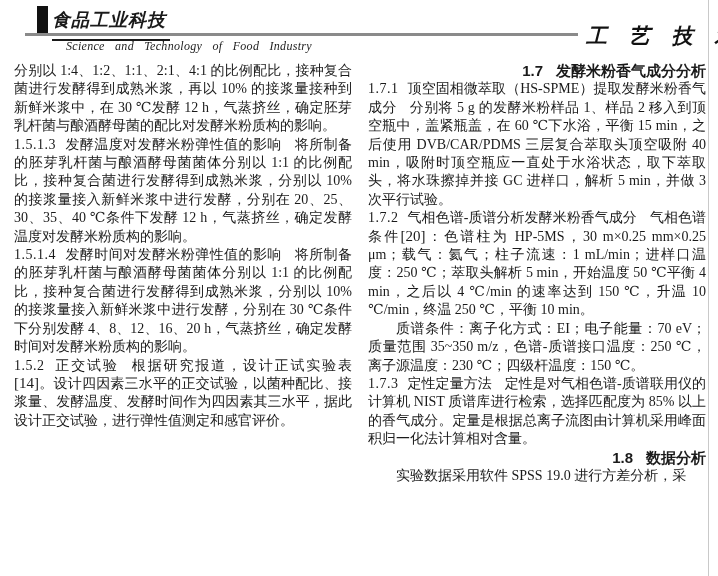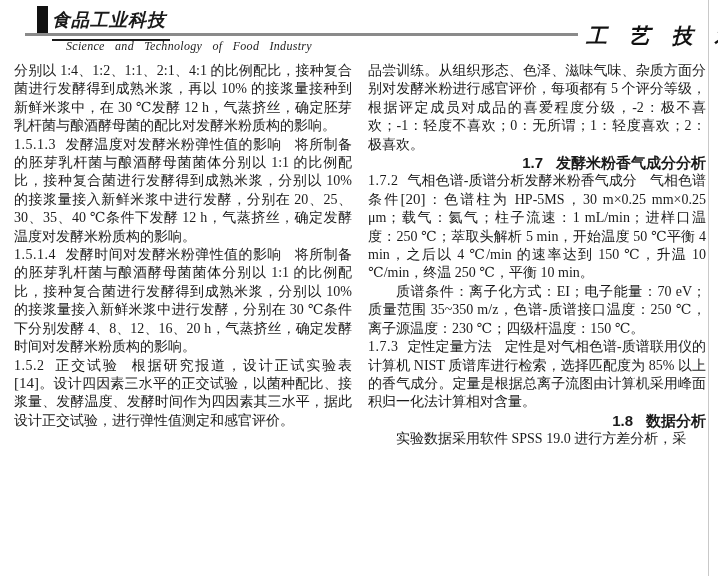--- a/index.html
+++ b/index.html
@@ -89,24 +89,24 @@
 
 
       <p class="para"><span class="pnum">1.5.1.3</span><span class="ptitle">发酵温度对发酵米粉弹性值的影响</span><span>将所制备的胚芽乳杆菌与酿酒酵母菌菌体分别以 1:1 的比例配比，接种复合菌进行发酵得到成熟米浆，分别以 10% 的接浆量接入新鲜米浆中进行发酵，分别在 20、25、30、35、40 ℃条件下发酵 12 h，气蒸挤丝，确定发酵温度对发酵米粉质构的影响。</span></p>
 
       <p class="para"><span class="pnum">1.5.1.4</span><span class="ptitle">发酵时间对发酵米粉弹性值的影响</span><span>将所制备的胚芽乳杆菌与酿酒酵母菌菌体分别以 1:1 的比例配比，接种复合菌进行发酵得到成熟米浆，分别以 10% 的接浆量接入新鲜米浆中进行发酵，分别在 30 ℃条件下分别发酵 4、8、12、16、20 h，气蒸挤丝，确定发酵时间对发酵米粉质构的影响。</span></p>
 
       <p class="para"><span class="pnum">1.5.2</span><span class="ptitle">正交试验</span><span>根据研究报道，设计正试实验表</span><span class="sup">[14]</span><span>。设计四因素三水平的正交试验，以菌种配比、接浆量、发酵温度、发酵时间作为四因素其三水平，据此设计正交试验，进行弹性值测定和感官评价。</span></p>
     </div>
 
     <div class="col">
-      <p class="para"><span>品尝训练。从组织形态、色泽、滋味气味、杂质方面分别对发酵米粉进行感官评价，每项都有 5 个评分等级，根据评定成员对成品的喜爱程度分级，-2：极不喜欢；-1：轻度不喜欢；0：无所谓；1：轻度喜欢；2：极喜欢。</span></p>
 
       <p class="h2"><span class="h2num">1.7</span><span>发酵米粉香气成分分析</span></p>
 
+      <p class="para"><span class="pnum">1.7.1</span><span class="ptitle">顶空固相微萃取（HS-SPME）提取发酵米粉香气成分</span><span>分别将 5 g 的发酵米粉样品 1、样品 2 移入到顶空瓶中，盖紧瓶盖，在 60 ℃下水浴，平衡 15 min，之后使用 DVB/CAR/PDMS 三层复合萃取头顶空吸附 40 min，吸附时顶空瓶应一直处于水浴状态，取下萃取头，将水珠擦掉并接 GC 进样口，解析 5 min，并做 3 次平行试验。</span></p>
 
       <p class="para"><span class="pnum">1.7.2</span><span class="ptitle">气相色谱-质谱分析发酵米粉香气成分</span><span>气相色谱条件</span><span class="sup">[20]</span><span>：色谱柱为 HP-5MS，30 m×0.25 mm×0.25 μm；载气：氦气；柱子流速：1 mL/min；进样口温度：250 ℃；萃取头解析 5 min，开始温度 50 ℃平衡 4 min，之后以 4 ℃/min 的速率达到 150 ℃，升温 10 ℃/min，终温 250 ℃，平衡 10 min。</span></p>
 
       <p class="para indent"><span>质谱条件：离子化方式：EI；电子能量：70 eV；质量范围 35~350 m/z，色谱-质谱接口温度：250 ℃，离子源温度：230 ℃；四级杆温度：150 ℃。</span></p>
 
       <p class="para"><span class="pnum">1.7.3</span><span class="ptitle">定性定量方法</span><span>定性是对气相色谱-质谱联用仪的计算机 NIST 质谱库进行检索，选择匹配度为 85% 以上的香气成分。定量是根据总离子流图由计算机采用峰面积归一化法计算相对含量。</span></p>
 
       <p class="h2"><span class="h2num">1.8</span><span>数据分析</span></p>
 
       <p class="para indent"><span>实验数据采用软件 SPSS 19.0 进行方差分析，采</span></p>

